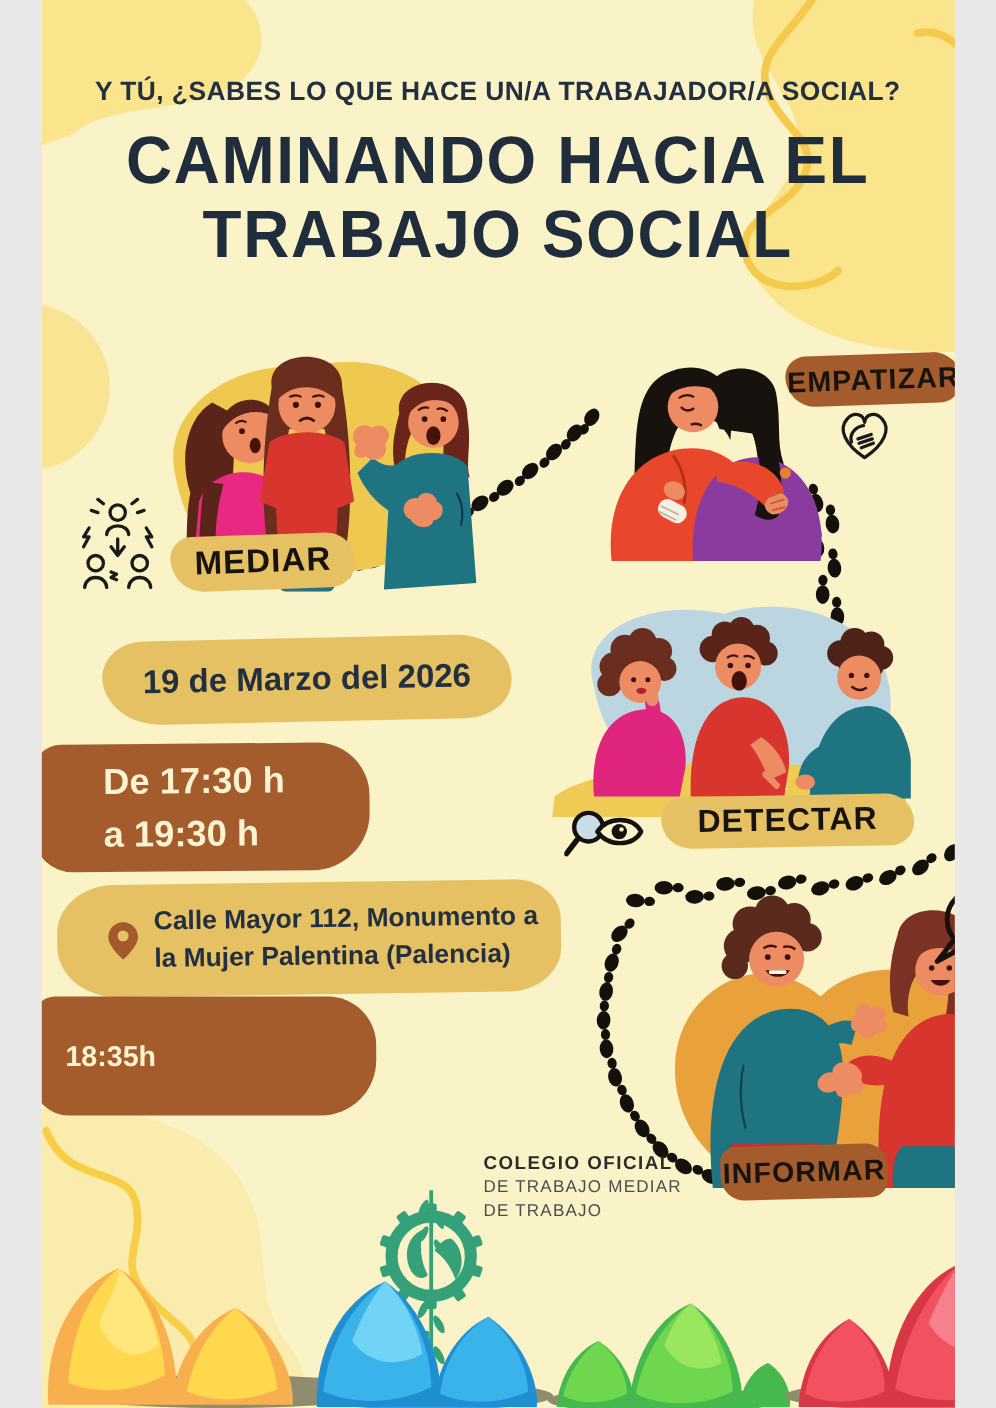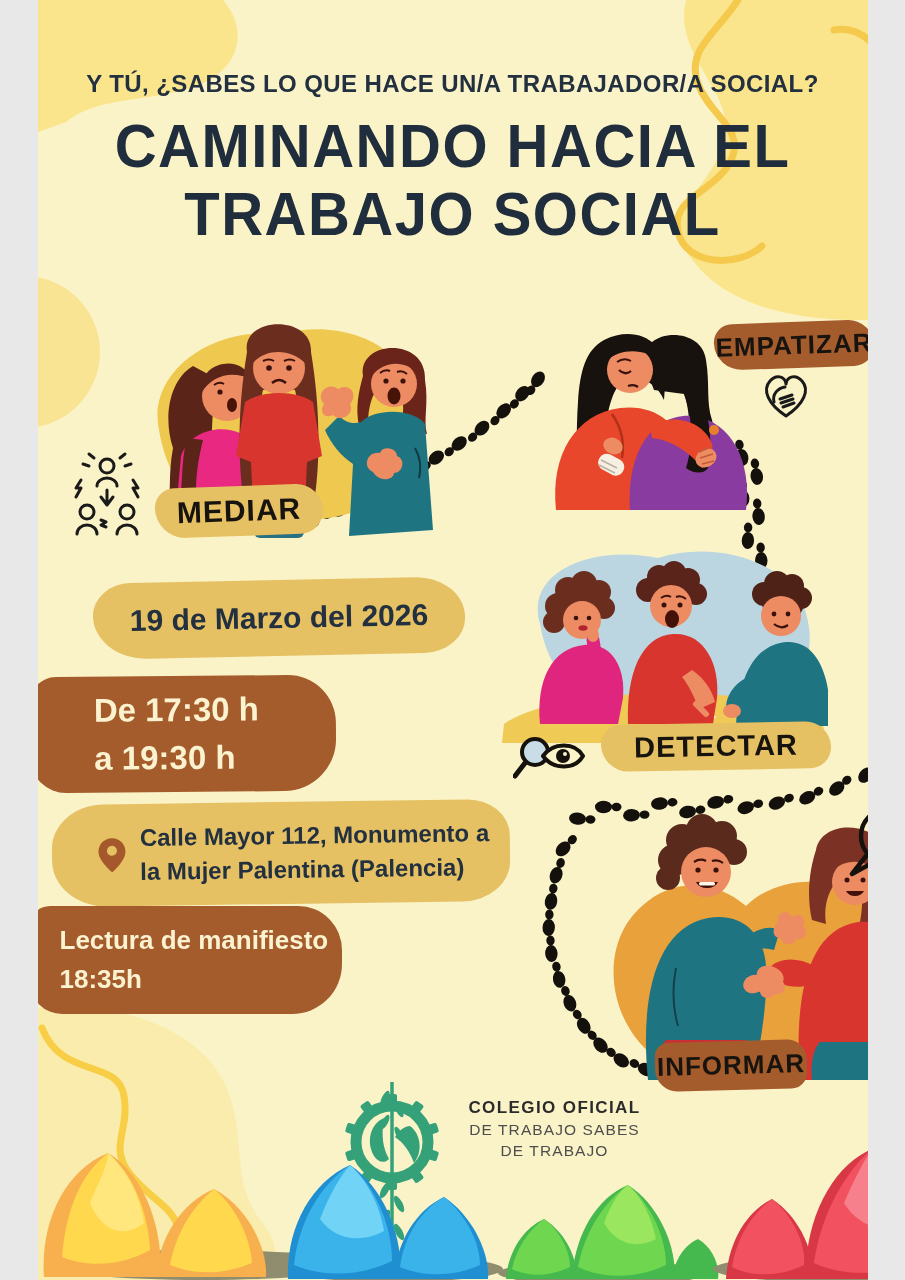--- a/index.html
+++ b/index.html
@@ -30,21 +30,21 @@
     font-weight:bold;font-size:33px;line-height:1.45;color:#FBF2D0;
     border-radius:26px 48px 52px 36px;transform:rotate(-.5deg);}
   .location-badge{left:14px;top:802px;width:458px;height:102px;
     border-radius:52px 42px 48px 54px / 44px 36px 40px 46px;transform:rotate(-.8deg);
     font-weight:bold;font-size:24px;line-height:1.4;color:#22303F;}
   .location-badge .pin{margin-left:46px;margin-right:14px;flex:0 0 auto;}
   .manifesto-badge{left:-8px;top:906px;width:312px;height:108px;flex-direction:column;
     align-items:flex-start;justify-content:center;padding-left:30px;
     font-weight:bold;font-size:26px;line-height:1.5;color:#FBF2D0;
     border-radius:20px 44px 50px 32px;}
-  .logo-text{left:402px;top:1098px;width:230px;text-align:center;color:#3A3A3A;}
+  .logo-text{left:402px;top:1048px;width:230px;text-align:left;color:#3A3A3A;}
   .logo-text .l1{font-weight:bold;font-size:17px;letter-spacing:1.4px;color:#2B2B2B;}
   .logo-text .l2,.logo-text .l3{font-size:15.5px;letter-spacing:1.1px;color:#4D4D4D;margin-top:3px;}
 </style>
 </head>
 <body>
 
 <div class="poster">
 
   <svg class="abs" style="left:0;top:0" width="905" height="1280" viewBox="0 0 905 1280">
     <path d="M0,0 L185,0 C214,34 198,72 158,86 C116,102 58,96 28,122 L0,132 Z" fill="#FAE58C"></path>
@@ -321,21 +321,20 @@
       <path d="M14,1 C6.3,1 0.5,7 0.5,14.5 C0.5,23.5 14,35 14,35 C14,35 27.5,23.5 27.5,14.5 C27.5,7 21.7,1 14,1 Z" fill="#A5582B"></path>
       <circle cx="14" cy="13.5" r="5" fill="#E6C164"></circle>
     </svg>
     <div>
       <div>Calle Mayor 112, Monumento a</div>
       <div>la Mujer Palentina (Palencia)</div>
     </div>
   </div>
 
   <div class="abs badge badge-brown manifesto-badge">
-    <div>Lectura de manifiesto</div>
     <div>18:35h</div>
   </div>
 
   <svg class="abs" style="left:292px;top:1078px" width="130" height="190" viewBox="0 0 130 190">
     <g fill="#35A179">
       <rect x="57" y="16" width="10" height="14" rx="2" transform="rotate(0 62 64)"></rect>
       <rect x="57" y="16" width="10" height="14" rx="2" transform="rotate(36 62 64)"></rect>
       <rect x="57" y="16" width="10" height="14" rx="2" transform="rotate(72 62 64)"></rect>
       <rect x="57" y="16" width="10" height="14" rx="2" transform="rotate(108 62 64)"></rect>
       <rect x="57" y="16" width="10" height="14" rx="2" transform="rotate(144 62 64)"></rect>
@@ -356,21 +355,21 @@
       <ellipse cx="69" cy="56" rx="3" ry="8" transform="rotate(-28 69 56)"></ellipse>
       <ellipse cx="55" cy="112" rx="3.5" ry="9" transform="rotate(28 55 112)"></ellipse>
       <ellipse cx="69" cy="126" rx="3.5" ry="9" transform="rotate(-28 69 126)"></ellipse>
       <ellipse cx="55" cy="140" rx="3.5" ry="9" transform="rotate(28 55 140)"></ellipse>
       <ellipse cx="69" cy="154" rx="3.5" ry="9" transform="rotate(-28 69 154)"></ellipse>
     </g>
   </svg>
 
   <div class="abs logo-text">
     <div class="l1">COLEGIO OFICIAL</div>
-    <div class="l2">DE TRABAJO SABES</div>
+    <div class="l2">DE TRABAJO MEDIAR</div>
     <div class="l3">DE TRABAJO</div>
   </div>
 
   <svg class="abs" style="left:0;top:1145px" width="905" height="135" viewBox="0 0 905 135">
     <ellipse cx="165" cy="120" rx="155" ry="15" fill="#908D6E"></ellipse>
     <path d="M6,132 C2,78 26,26 70,8 C108,30 126,88 122,132 Z" fill="#F8B04E"></path>
     <path d="M24,112 C28,62 44,28 70,8 C96,30 110,68 112,105 C82,122 48,122 24,112 Z" fill="#FFD84D"></path>
     <path d="M52,58 C62,34 70,20 70,8 C90,26 102,52 106,78 C88,92 66,90 52,58 Z" fill="#FFE77E"></path>
     <path d="M118,132 C120,96 142,58 176,44 C210,62 230,104 228,132 Z" fill="#F8B04E"></path>
     <path d="M132,120 C138,88 154,62 176,44 C198,62 212,92 214,118 C186,130 156,130 132,120 Z" fill="#FFD84D"></path>

